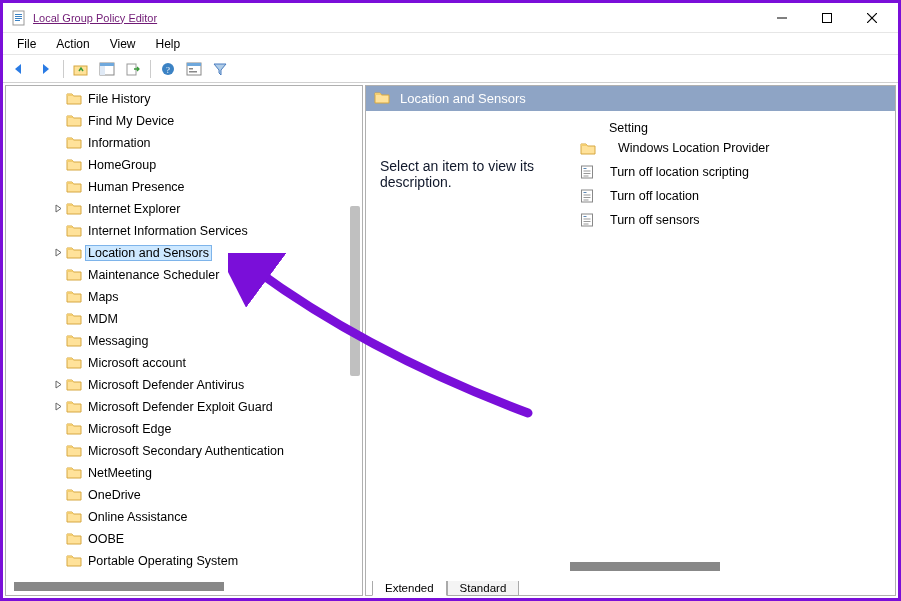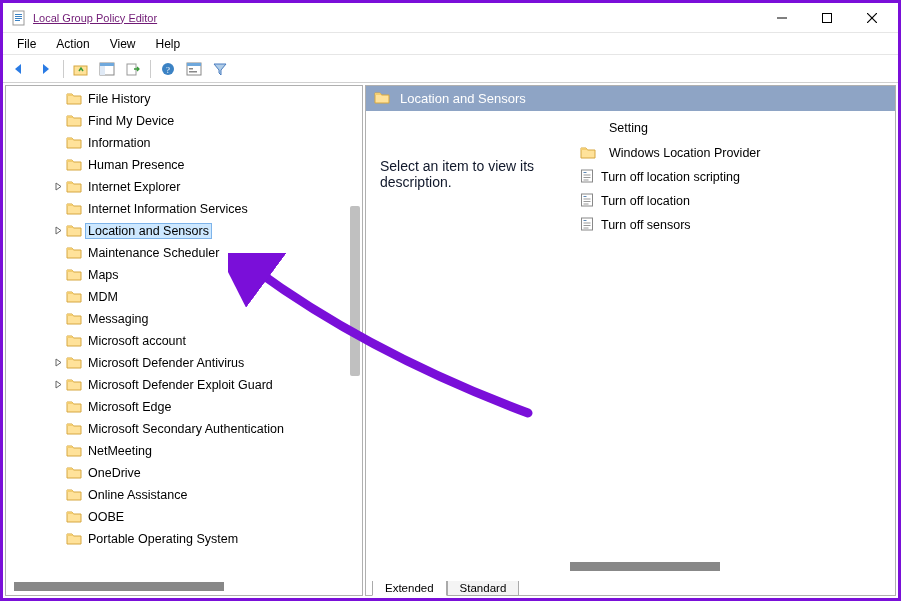--- a/index.html
+++ b/index.html
@@ -182,22 +182,22 @@
     .detail-right {
       flex: 1;
     }
     .col-header {
       font-size: 12.5px;
       margin-bottom: 6px;
       margin-left: 29px;
     }
     .setting-item {
       display: flex;
-      align-items: center;
-      gap: 7px;
+      align-items: flex-start;
+      gap: 16px;
       height: 24px;
       font-size: 12.5px;
       cursor: default;
     }
     .policy-icon {
       width: 14px; height: 14px;
     }
     .hscrollbar-detail {
       height: 13px;
       margin: 0 4px 2px 200px;
@@ -353,20 +353,27 @@
                   <path d="M1 3 L6 3 L7.5 5 L1 5 Z" fill="#f3cd6f"></path>
                 </svg></span>
               <span class="label">Find My Device</span>
             </div>
             <div class="tree-item" style="position: relative;">
               <span><svg class="folder-icon" viewBox="0 0 16 14">
                   <path d="M1 3 L6 3 L7.5 5 L15 5 L15 13 L1 13 Z" fill="#ffe29a" stroke="#d6a741"></path>
                   <path d="M1 3 L6 3 L7.5 5 L1 5 Z" fill="#f3cd6f"></path>
                 </svg></span>
               <span class="label">Information</span>
+            </div>
+            <div class="tree-item" style="position: relative;">
+              <span><svg class="folder-icon" viewBox="0 0 16 14">
+                  <path d="M1 3 L6 3 L7.5 5 L15 5 L15 13 L1 13 Z" fill="#ffe29a" stroke="#d6a741"></path>
+                  <path d="M1 3 L6 3 L7.5 5 L1 5 Z" fill="#f3cd6f"></path>
+                </svg></span>
+              <span class="label">HomeGroup</span>
             </div>
             <div class="tree-item" style="position: relative;">
               <span><svg class="folder-icon" viewBox="0 0 16 14">
                   <path d="M1 3 L6 3 L7.5 5 L15 5 L15 13 L1 13 Z" fill="#ffe29a" stroke="#d6a741"></path>
                   <path d="M1 3 L6 3 L7.5 5 L1 5 Z" fill="#f3cd6f"></path>
                 </svg></span>
               <span class="label">Human Presence</span>
             </div>
             <div class="tree-item" style="position: relative;">
               <span class="expand"><svg width="9" height="9">

